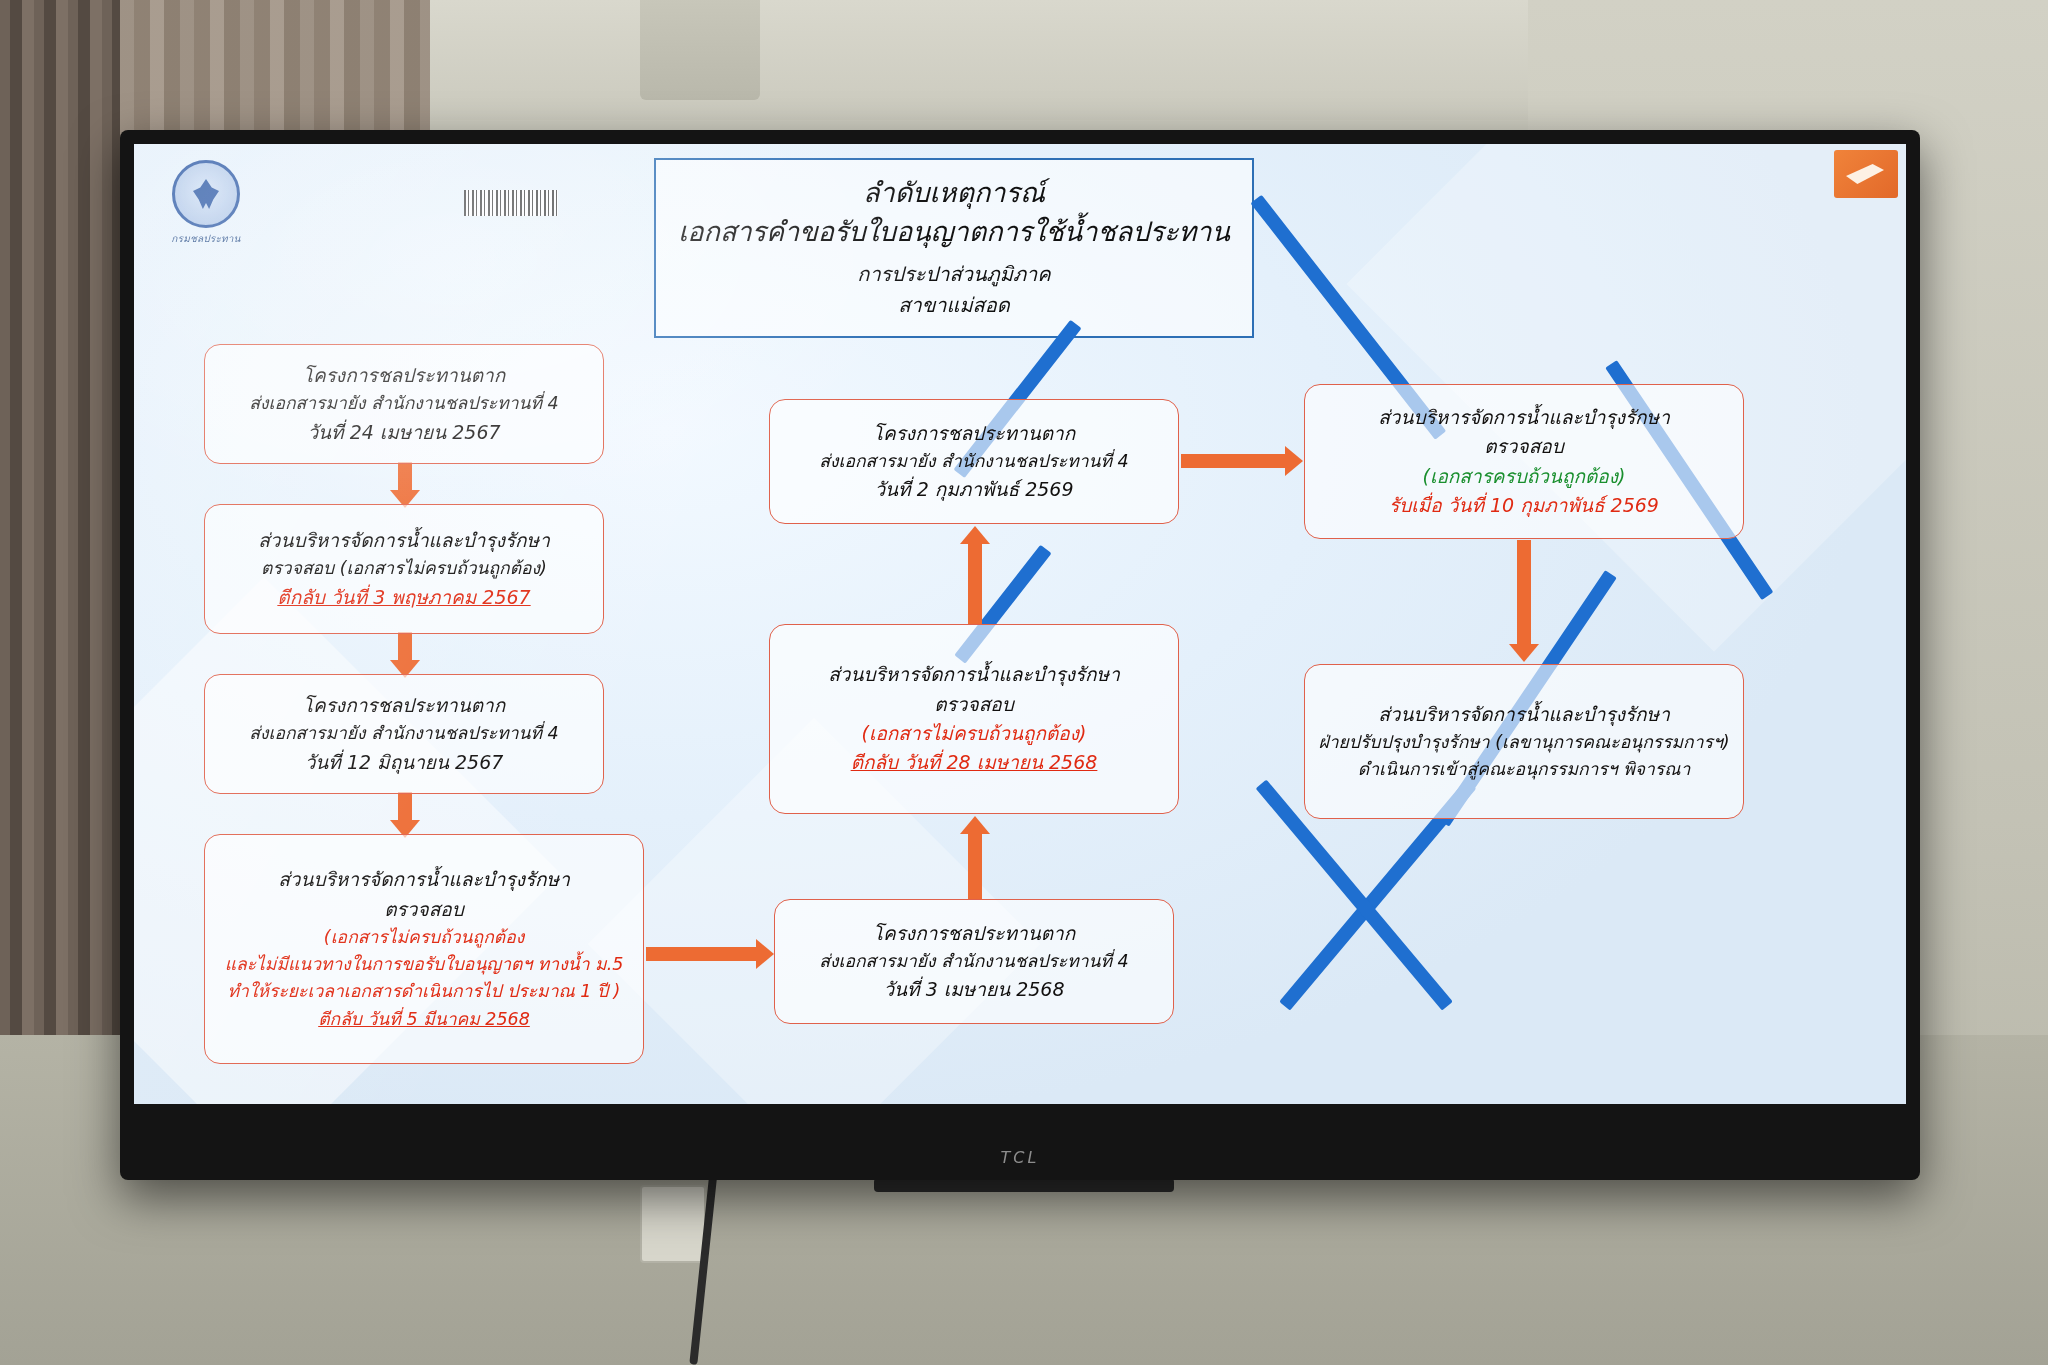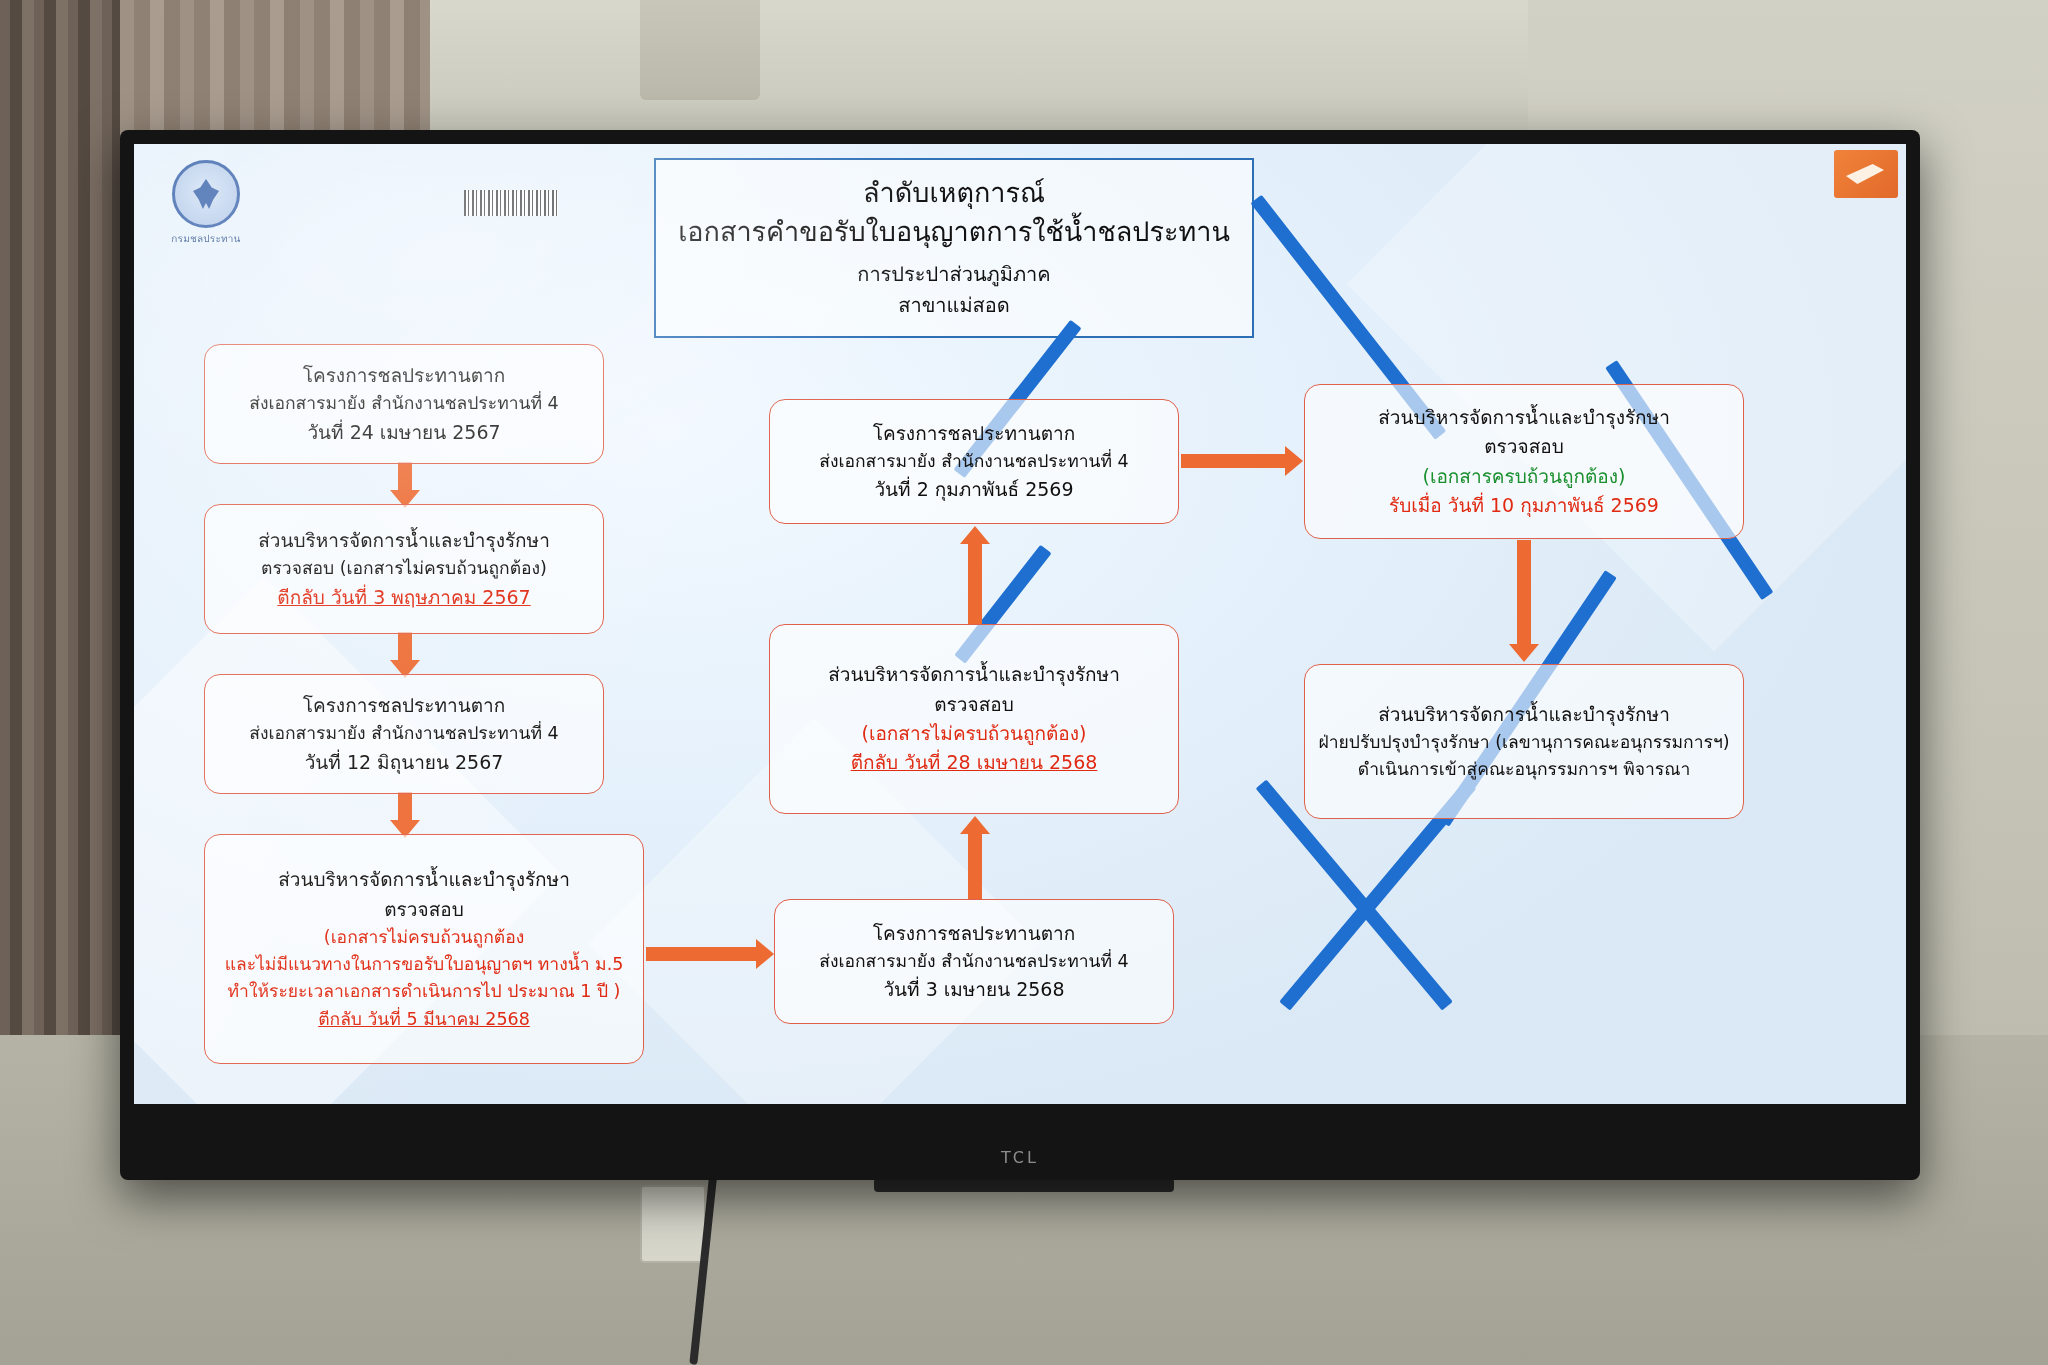--- a/index.html
+++ b/index.html
@@ -79,20 +79,21 @@
   
   #tv {
     position: absolute;
     left: 120px; top: 130px;
     width: 1800px; height: 1050px;
     background: #141414;
     border-radius: 8px;
     box-shadow: 0 18px 48px rgba(0,0,0,.55);
     padding: 14px;
     box-sizing: border-box;
+    font-style: italic;
   }
   #tv-bezel-bottom {
     position: absolute;
     left: 0; bottom: 0; width: 100%; height: 46px;
     display: flex; align-items: center; justify-content: center;
     color: #9a9a9a;
     font-size: 17px;
     letter-spacing: 2px;
   }
   #tv-stand {

